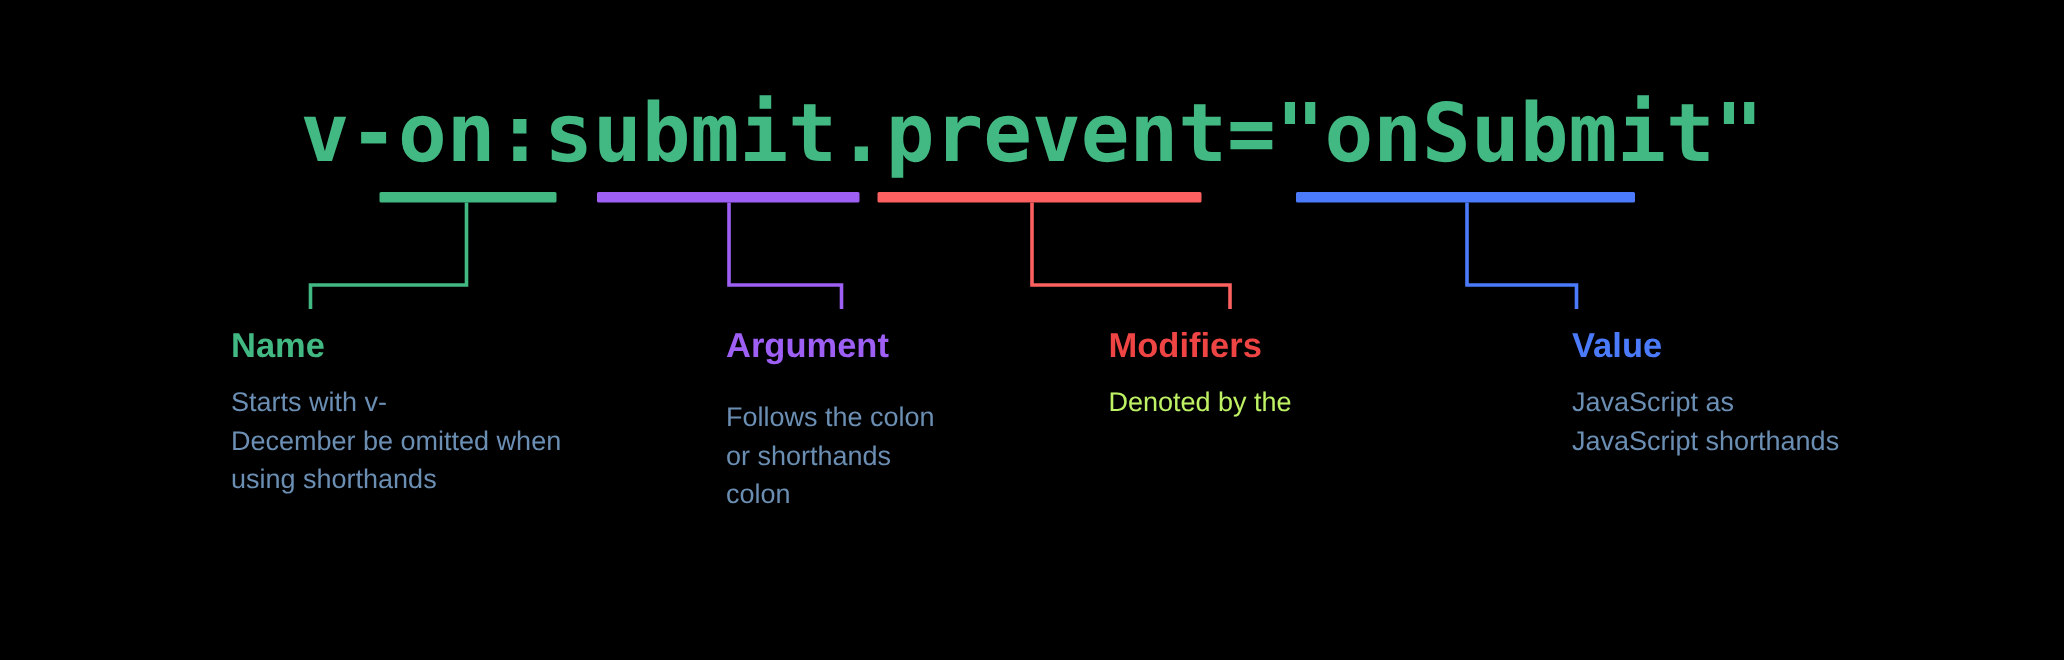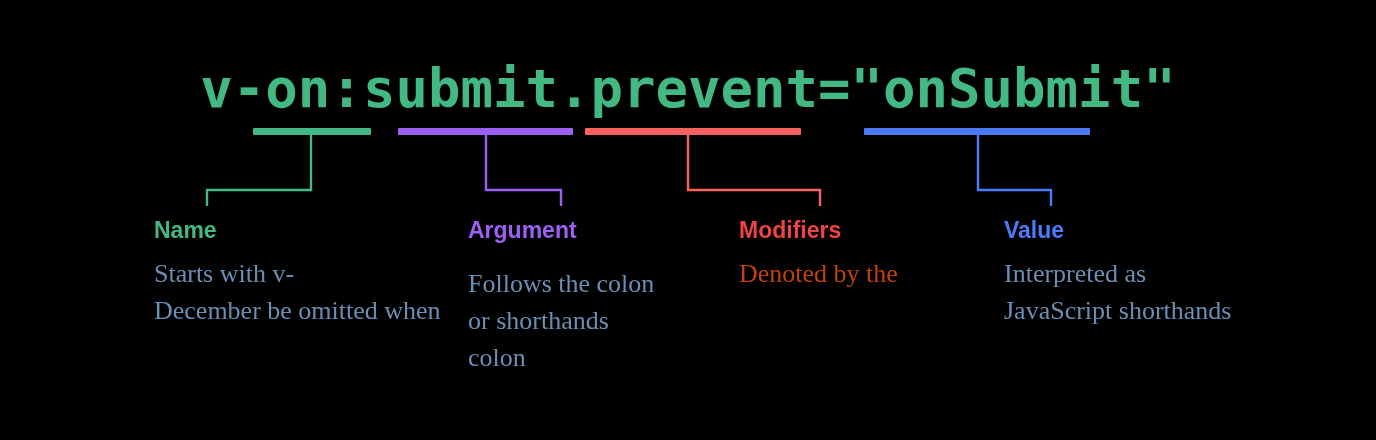--- a/index.html
+++ b/index.html
@@ -56,22 +56,22 @@
   }
   .col-title {
     font-family: "Liberation Sans", sans-serif;
     font-size: 23px;
     font-weight: 700;
     line-height: 1.05;
     margin: 0 0 14px 0;
     white-space: nowrap;
   }
   .col-desc {
-    font-family: Liberation Serif, serif;
-    font-size: 26px;
+    font-family: Liberation Sans, sans-serif;
+    font-size: 18px;
     font-weight: 400;
     line-height: 1.42;
     color: #6b8eb3;
     margin: 0;
   }
   .col-desc span { display: block; white-space: nowrap; }
 </style>
 </head>
 <body>
 
@@ -89,40 +89,41 @@
       <polyline points="486,135 486,190 561,190 561,206" fill="none" stroke="#9e5ff5" stroke-width="2.4"></polyline>
       <polyline points="688,135 688,190 820,190 820,206" fill="none" stroke="#fc6060" stroke-width="2.4"></polyline>
       <polyline points="978,135 978,190 1051,190 1051,206" fill="none" stroke="#4b7bfb" stroke-width="2.4"></polyline>
     </svg>
 
   <div class="col" id="col-name" style="left: 154px;">
     <p class="col-title" style="color: rgb(66, 184, 131);">Name</p>
     <p class="col-desc" id="desc-name" style="color: rgb(107, 142, 179);">
         <span>Starts with v-</span>
         <span>December be omitted when</span>
+        <span>using shorthands</span>
       </p>
   </div>
 
-  <div class="col" id="col-argument" style="left: 468px;">
+  <div class="col" id="col-argument" style="left: 484px;">
     <p class="col-title" style="color: rgb(158, 95, 245);">Argument</p>
     <p class="col-desc" id="desc-argument" style="color: rgb(107, 142, 179); margin-top: 24px;">
         <span>Follows the colon</span>
         <span>or shorthands</span>
         <span>colon</span>
       </p>
   </div>
 
   <div class="col" id="col-modifiers" style="left: 739px;">
     <p class="col-title" style="color: #ef4444;">Modifiers</p>
-    <p class="col-desc" id="desc-modifiers" style="color: #c2410c;">
+    <p class="col-desc" id="desc-modifiers" style="color: #bef264;">
         <span>Denoted by the</span>
       </p>
   </div>
 
-  <div class="col" id="col-value" style="left: 1004px;">
+  <div class="col" id="col-value" style="left: 1048px;">
     <p class="col-title" style="color: rgb(75, 123, 251);">Value</p>
     <p class="col-desc" id="desc-value" style="color: rgb(107, 142, 179);">
-        <span>Interpreted as</span>
+        <span>JavaScript as</span>
         <span>JavaScript shorthands</span>
       </p>
   </div>
 
 </div>
 
 </body></html>

